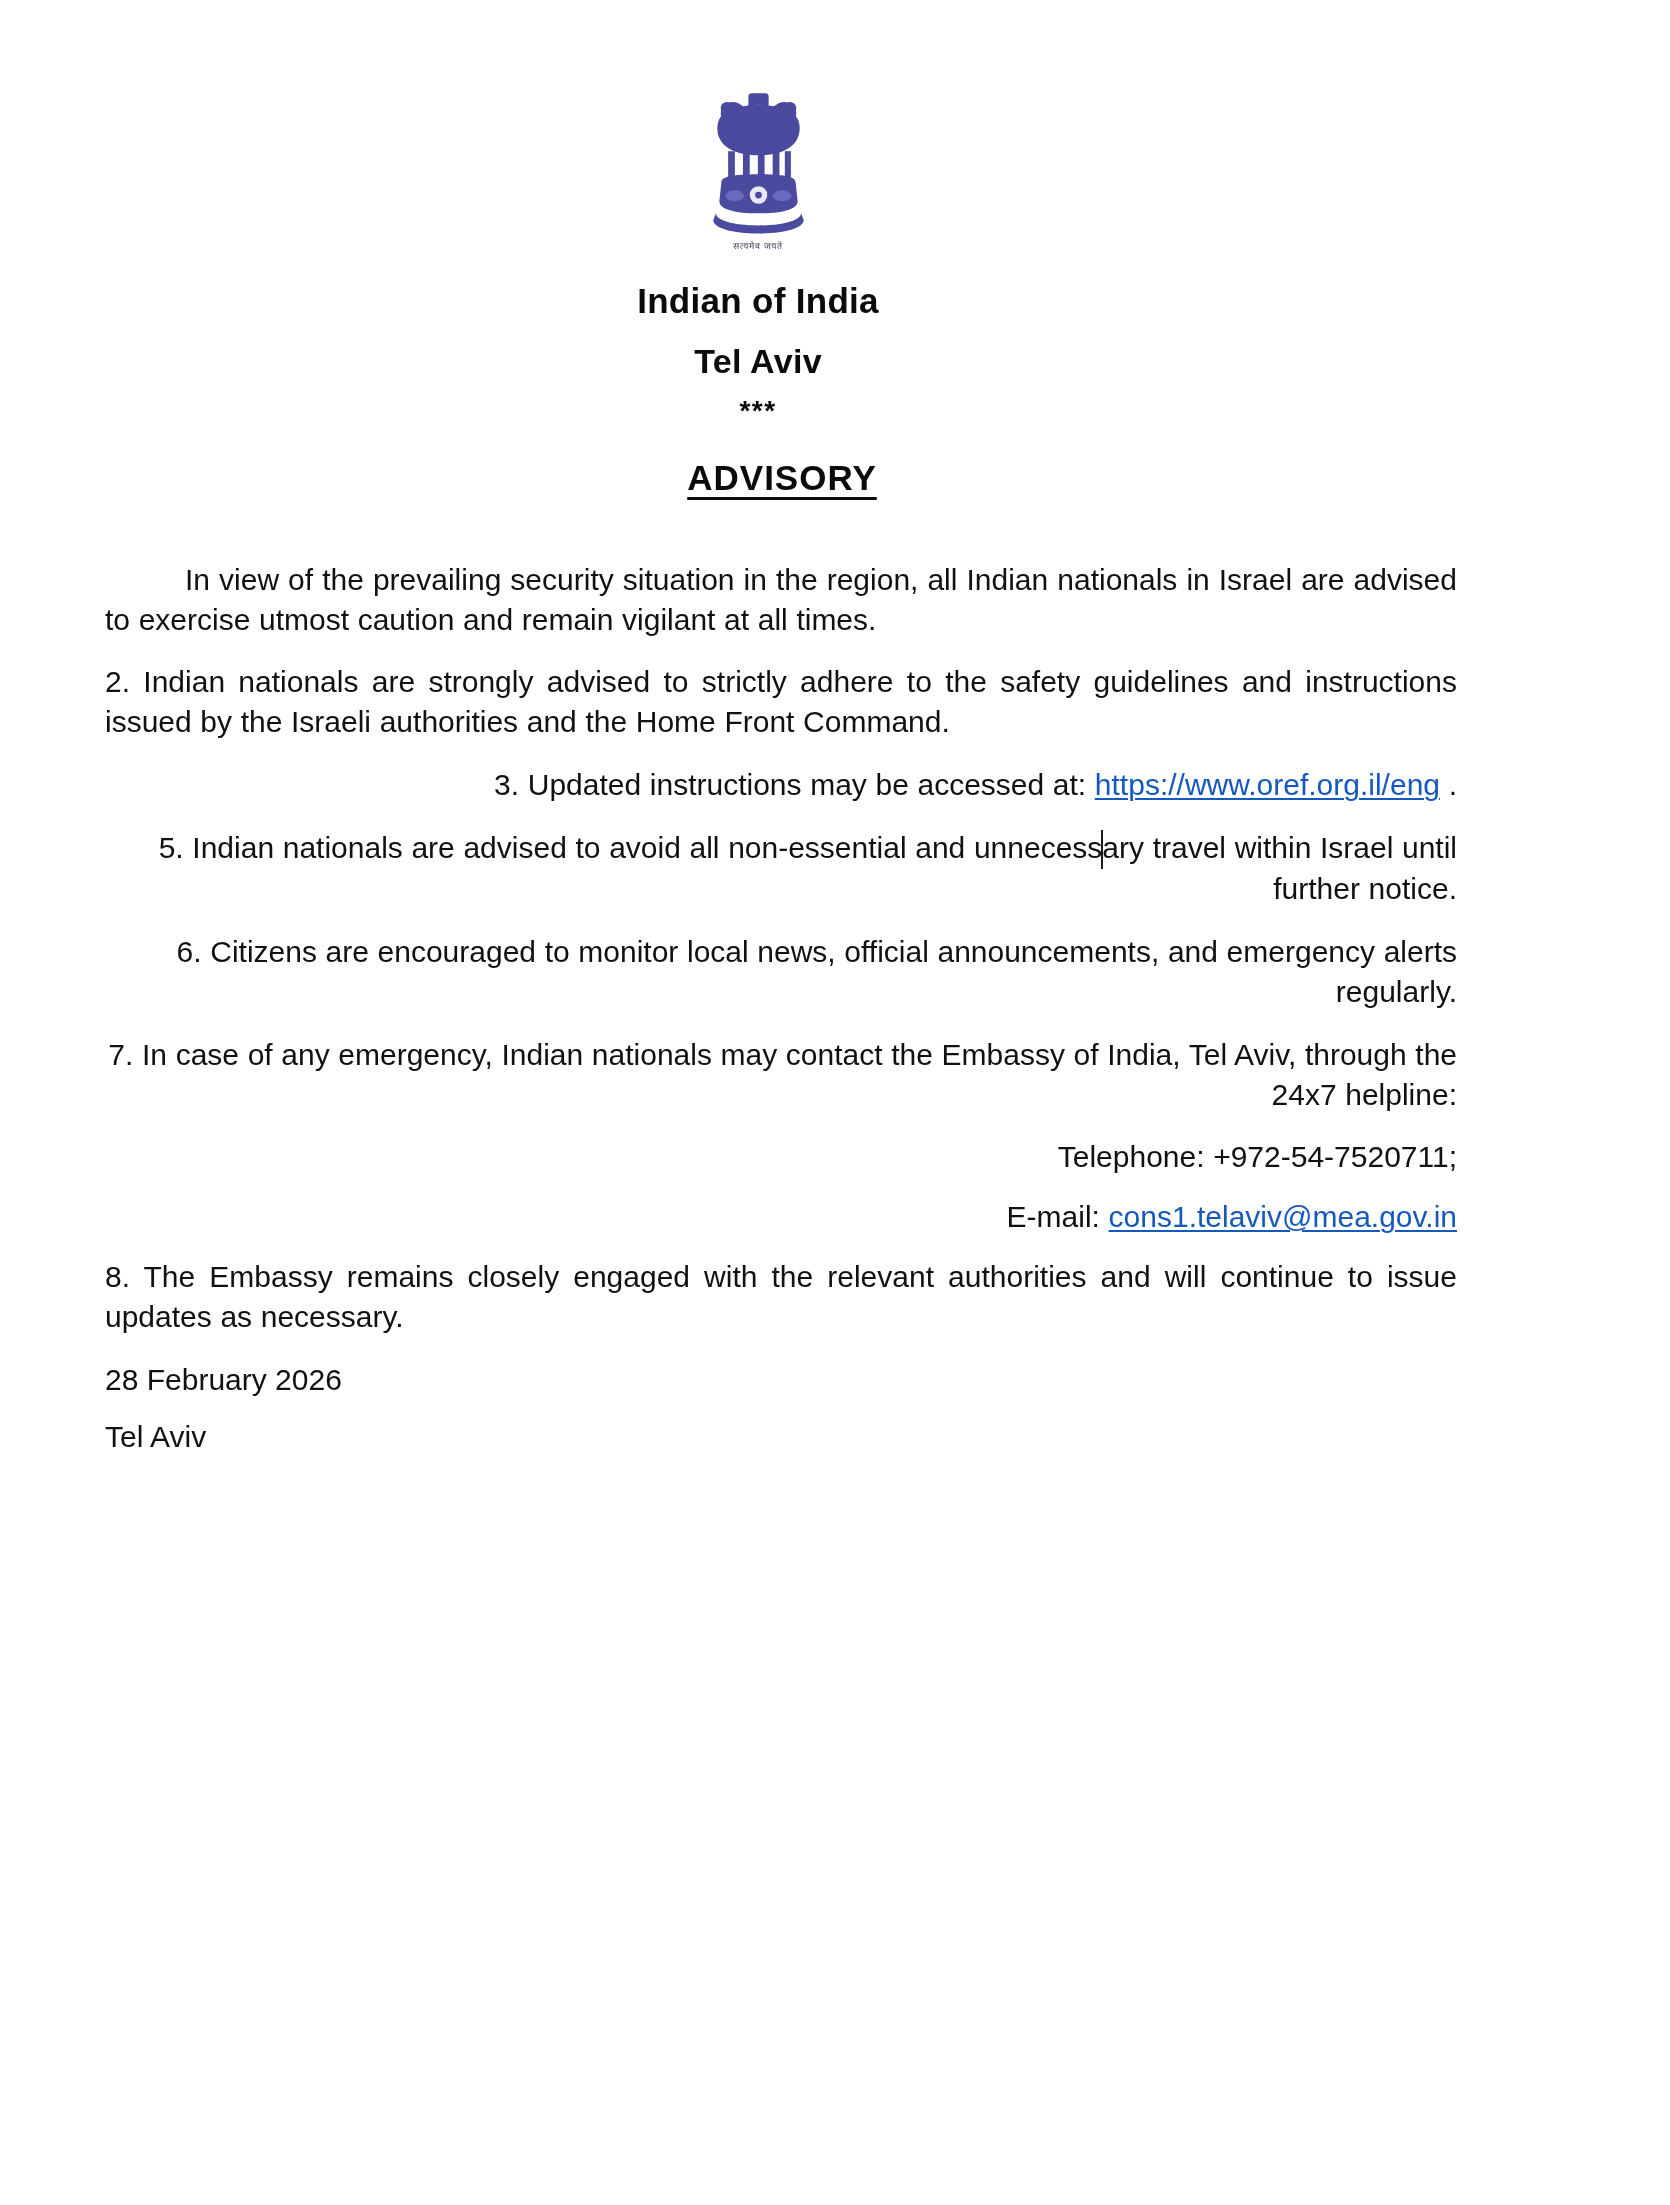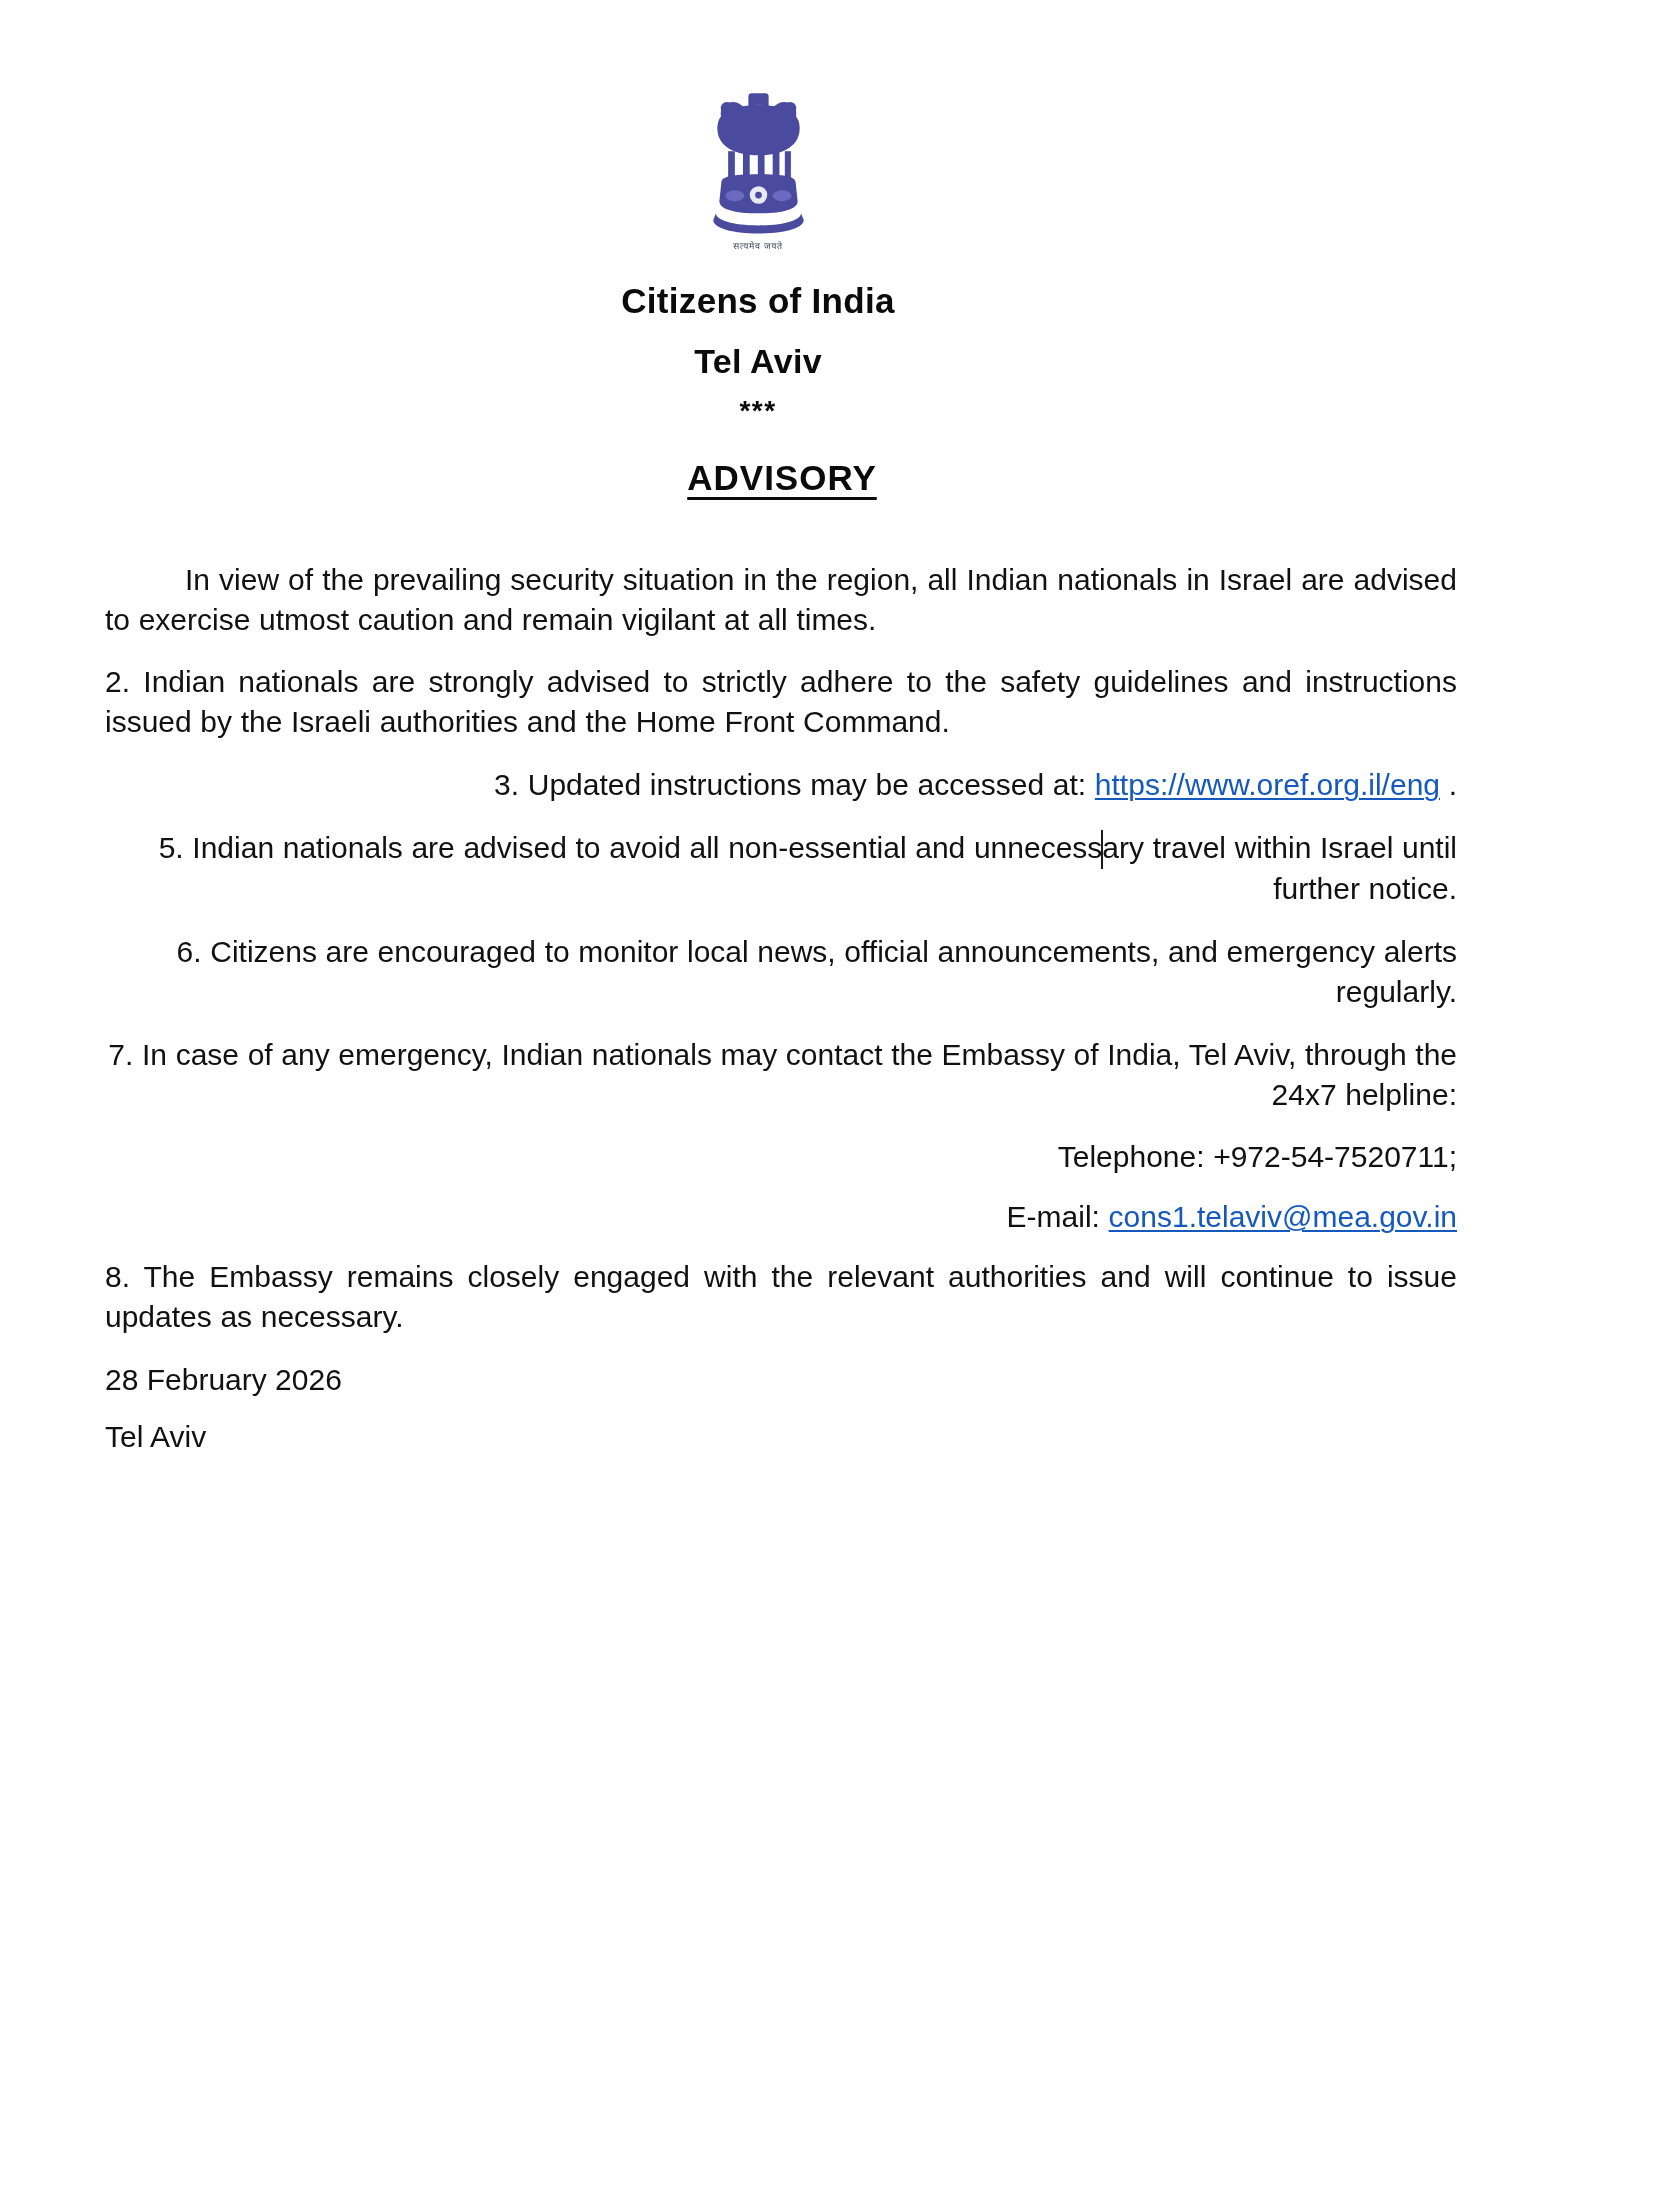--- a/index.html
+++ b/index.html
@@ -163,21 +163,21 @@
           <ellipse cx="50" cy="170" rx="14" ry="8" fill="#6a6ac0"></ellipse>
           <ellipse cx="120" cy="170" rx="14" ry="8" fill="#6a6ac0"></ellipse>
 
           <path d="M22 196 C22 206 46 214 85 214 C124 214 148 206 148 196 L152 206 C152 218 124 226 85 226 C46 226 18 218 18 206 Z"></path>
         </g>
       </svg>
       <div class="emblem-caption">सत्यमेव जयते</div>
     </div>
   </div>
 
-  <div class="hdr hdr-org">Citizens of India</div>
+  <div class="hdr hdr-org">Indian of India</div>
 
   <div class="hdr hdr-city">Tel Aviv</div>
 
   <div class="hdr hdr-stars">***</div>
 
   <div class="hdr hdr-title">ADVISORY</div>
 
   <div class="body-area">
 
     <p class="para lead">In view of the prevailing security situation in the region, all Indian nationals in Israel are advised to exercise utmost caution and remain vigilant at all times.</p>

